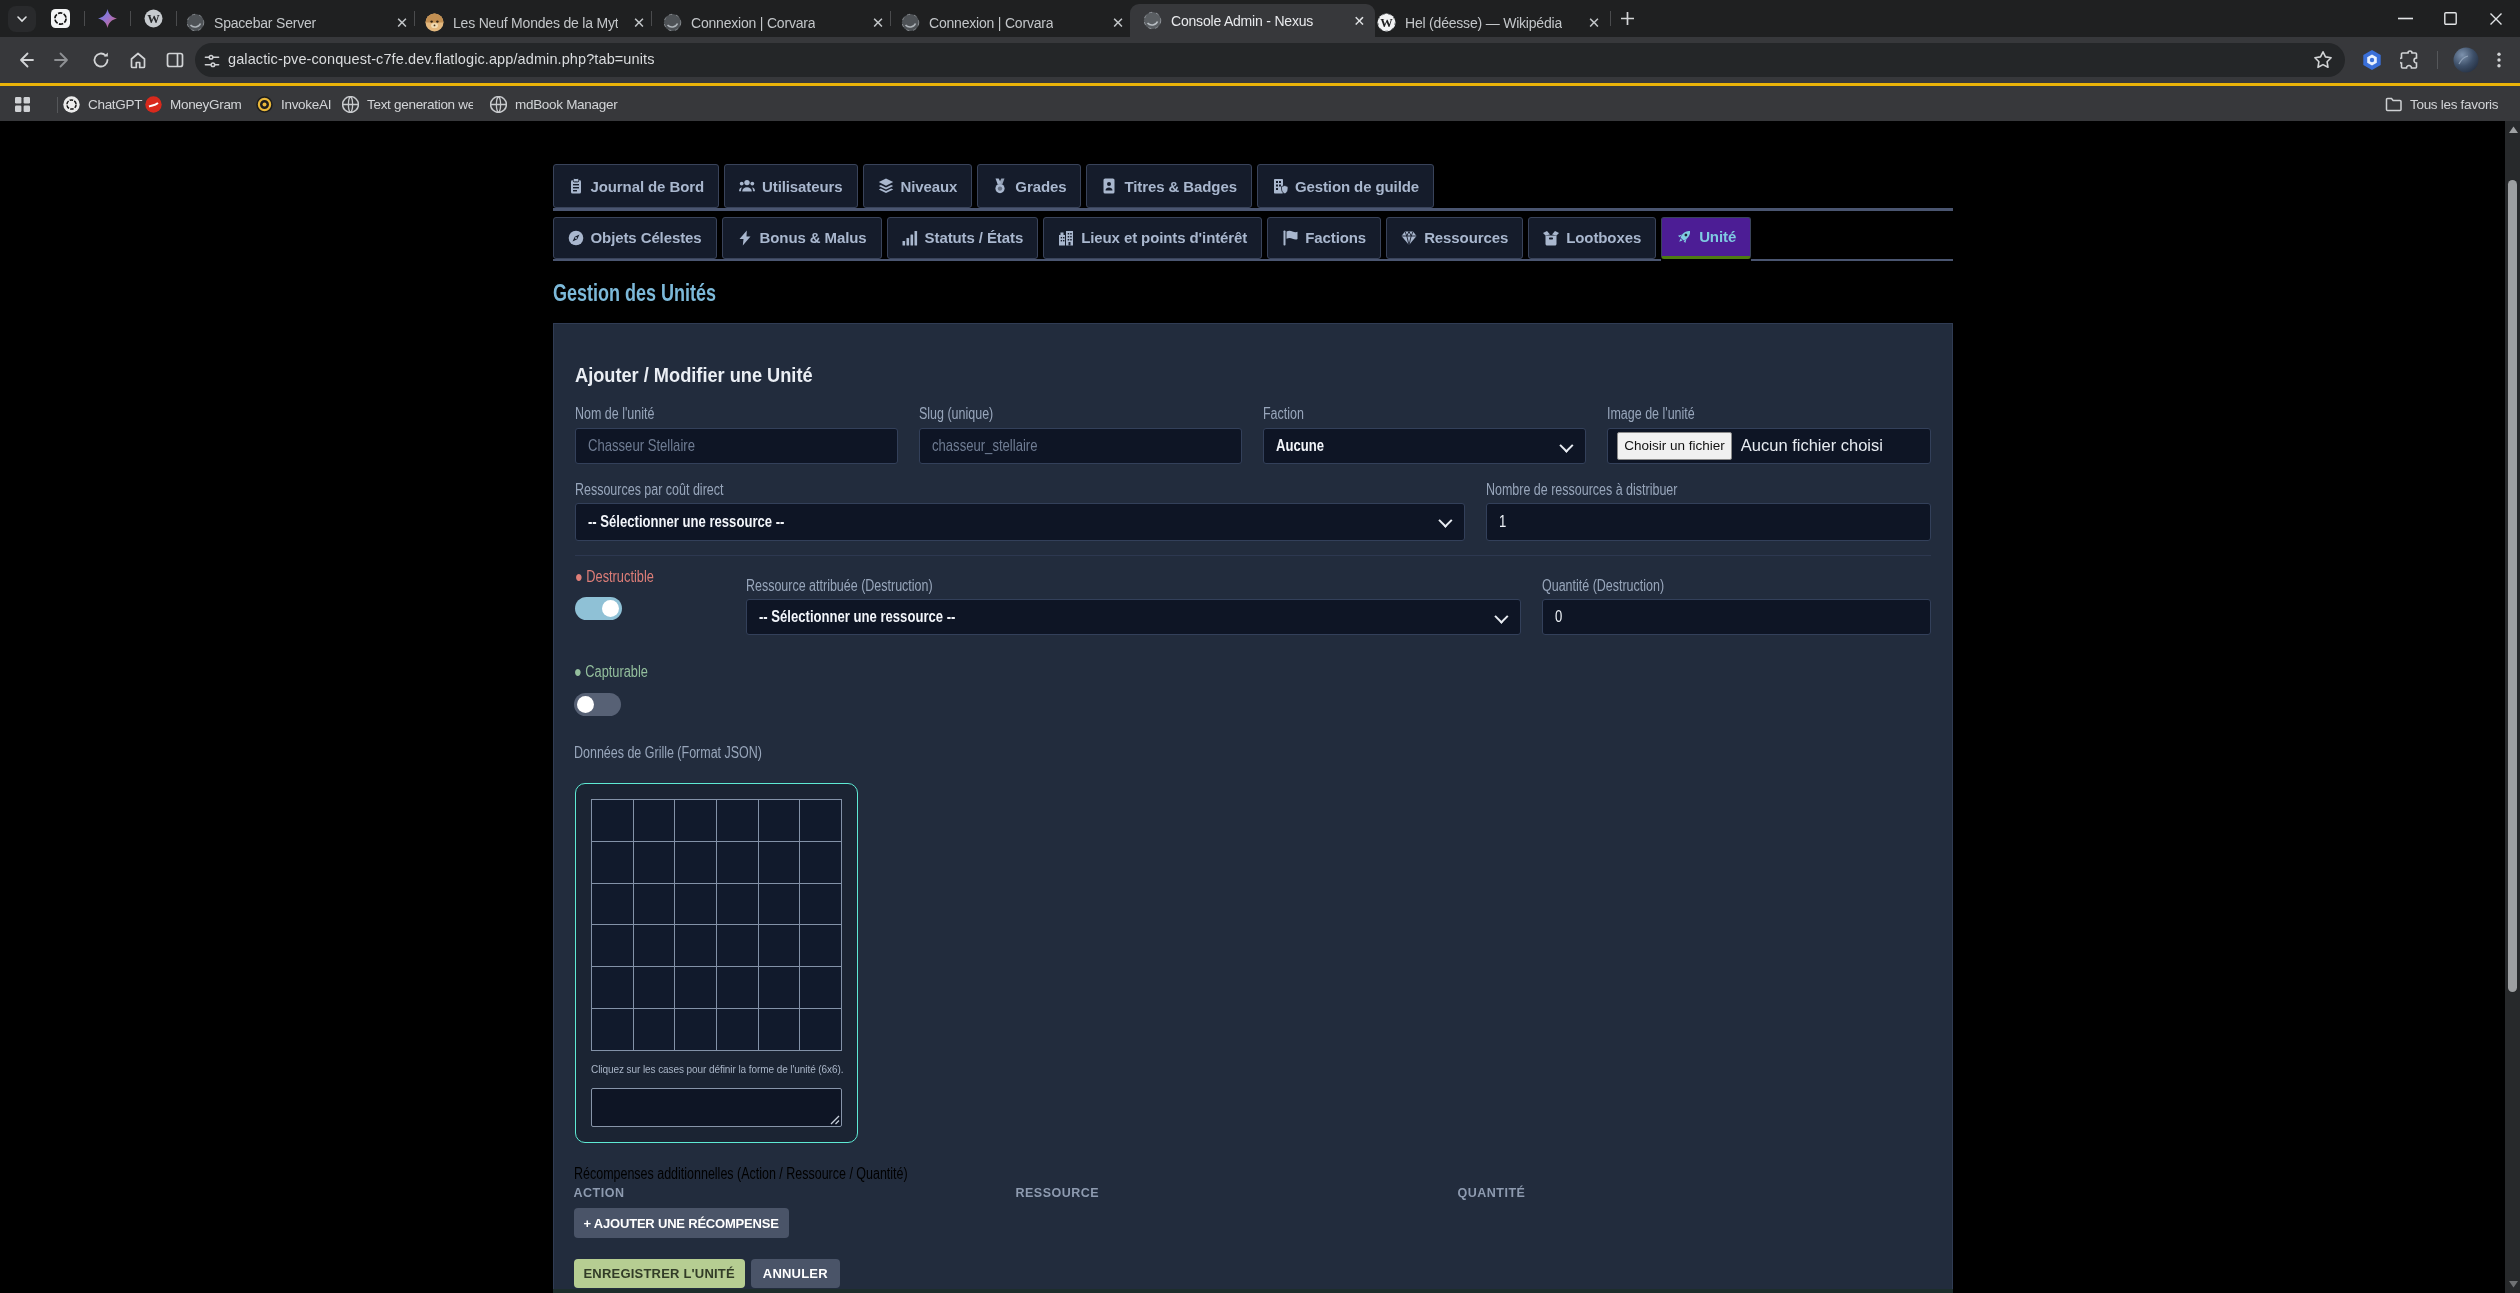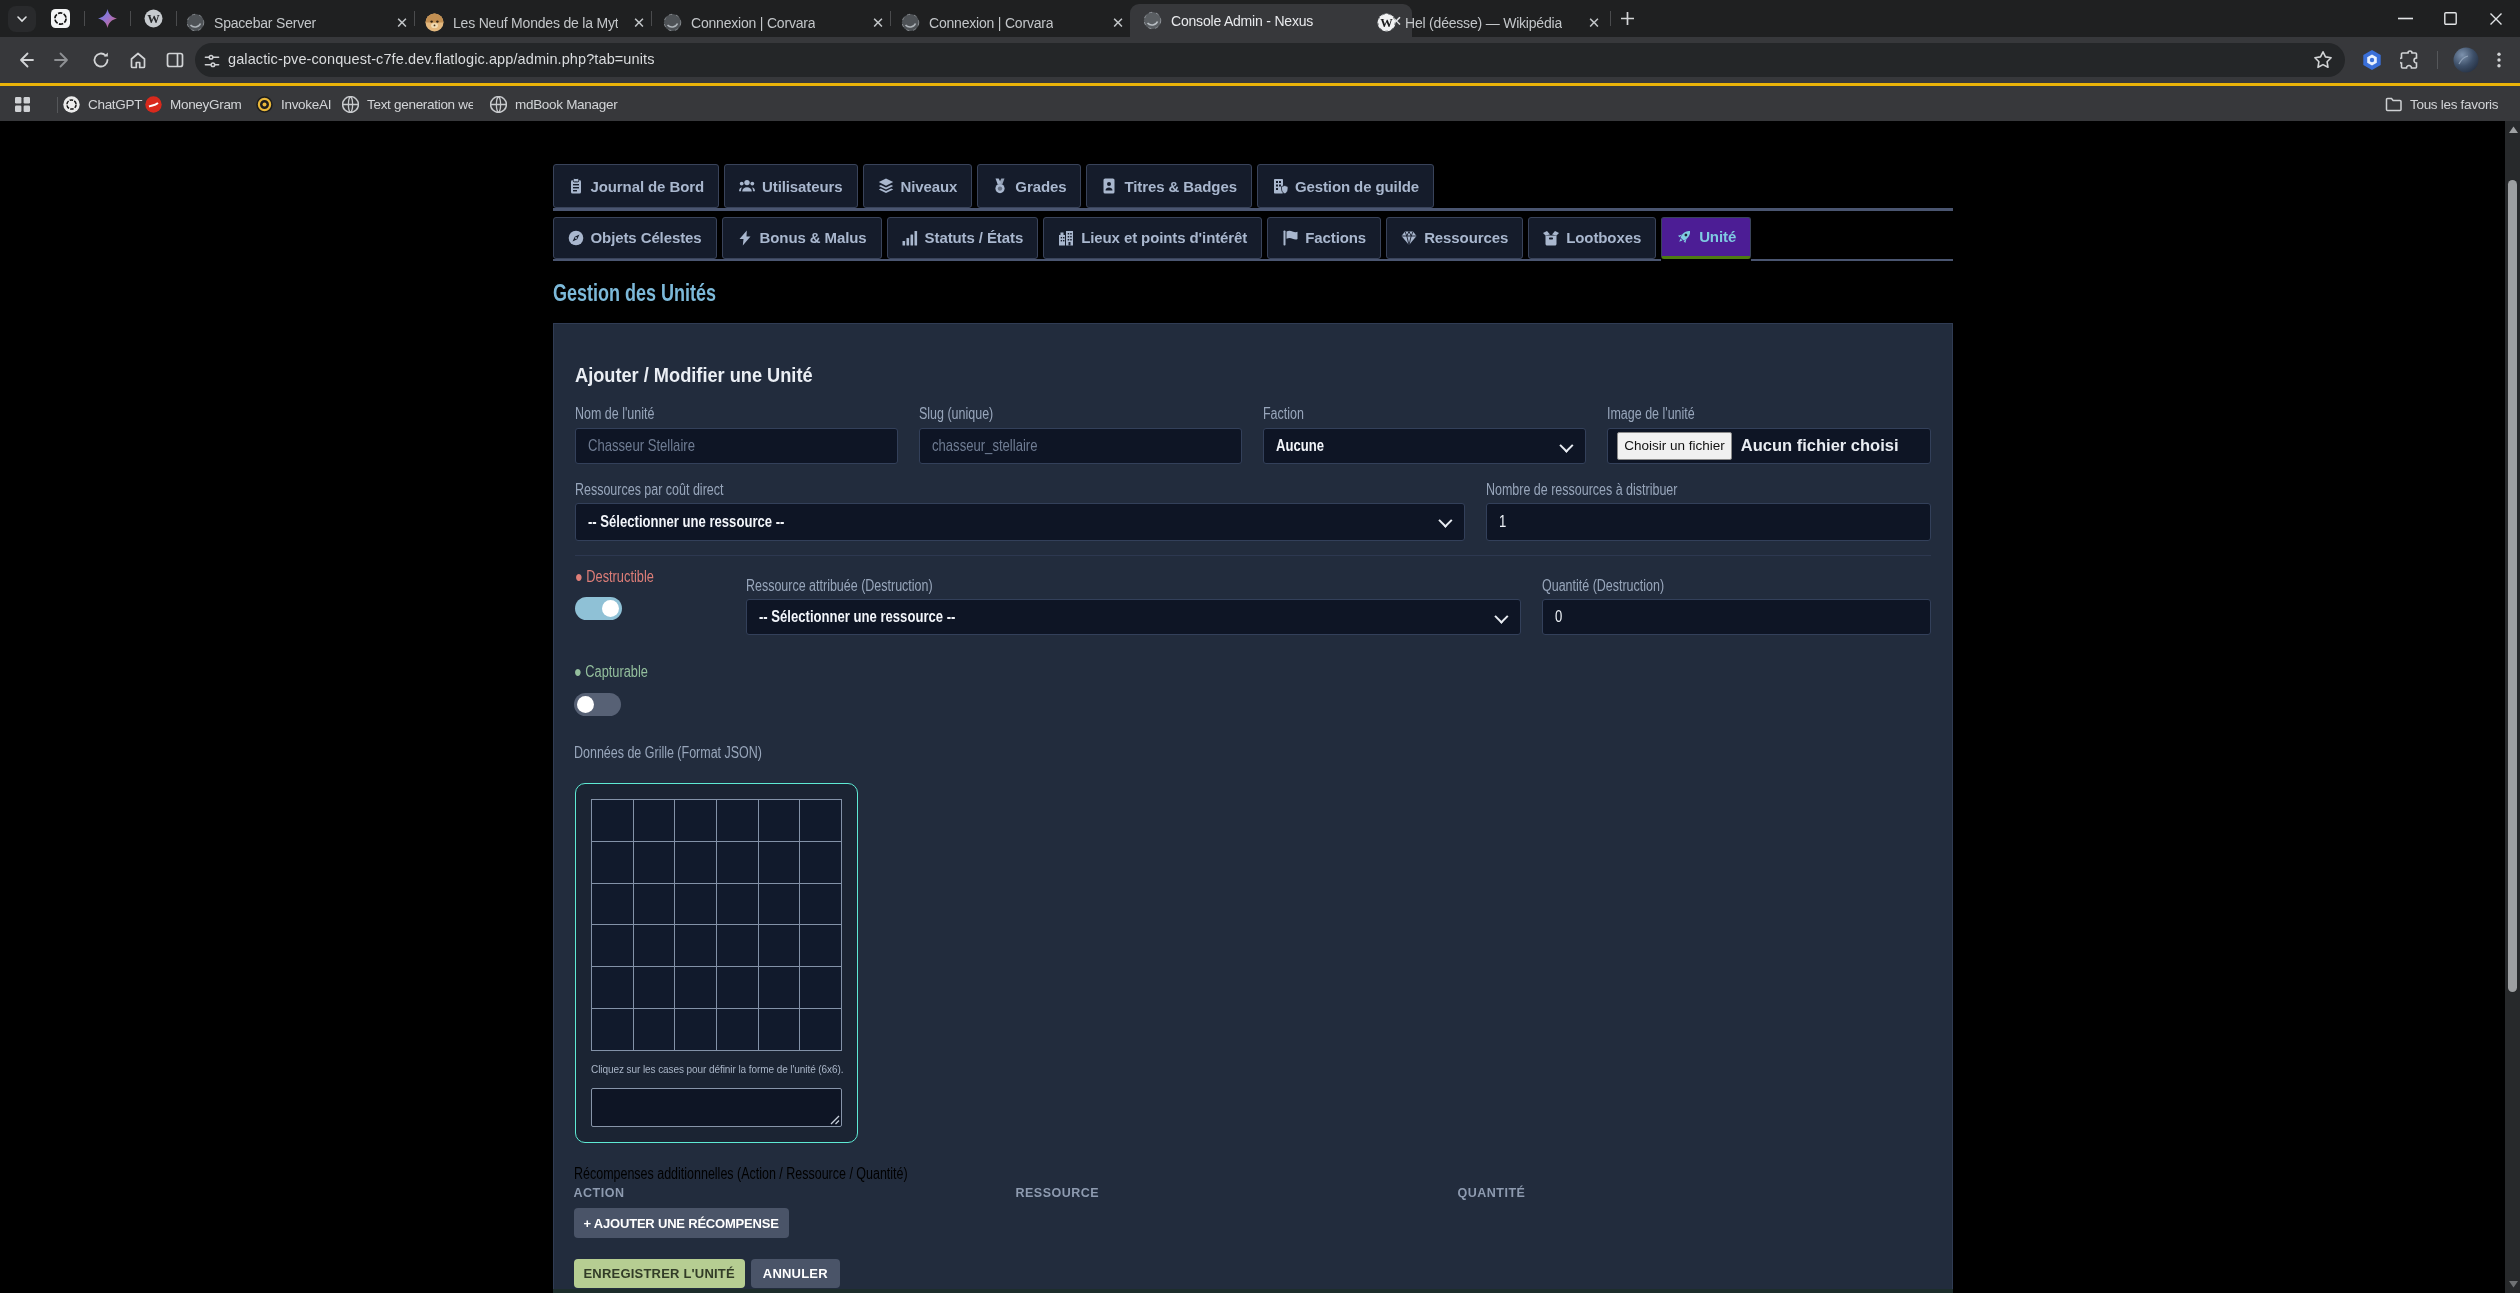--- a/index.html
+++ b/index.html
@@ -44,21 +44,21 @@
 .f21 { grid-template-columns:2fr 1fr; margin-top:17px; }
 .fdes { grid-template-columns:150px 775px 1fr; margin-top:0; }
 label.flabel { display:block; color:#98a6bb; font-size:16px; margin-bottom:4.5px; }
 .inp { width:100%; height:36px; background:#0e1525; border:1px solid #33405a; border-radius:3px; padding:16px 12px; color:#eef2f7; font-size:17px; display:flex; align-items:center; }
 .inp.ph { color:#6f7c93; }
 .sel { width:100%; height:36px; background:#0e1525; border:1px solid #33405a; border-radius:3px; padding:0 12px; color:#f2f5fa; font-size:17px; font-weight:bold; display:flex; align-items:center; position:relative; }
 .sel::after { content:""; position:absolute; right:15px; top:13px; width:8px; height:8px; border-right:2px solid #e8ecf2; border-bottom:2px solid #e8ecf2; transform:rotate(45deg) translateY(-2px); }
 .h38 { height:38px; }
 .filebox { width:100%; height:36px; background:#0e1525; border:1px solid #33405a; border-radius:3px; display:flex; align-items:center; padding:0 0 0 9px; }
 .filebtn { height:28px; background:#f0f0f0; border:1px solid #8a8a8a; border-radius:2px; color:#111; font-size:13.5px; display:flex; align-items:center; padding:0 6px; }
-.filetxt { color:#e8ecf2; font-size:16.5px; margin-left:9px;font-weight:bold; }
+.filetxt { color:#e8ecf2; font-size:16.5px; margin-left:9px; }
 hr.sep { border:none; border-top:1px solid #2d3850; margin:13.5px 1px 0 1px; }
 .badge-label { font-size:16px; }
 .toggle { width:47px; height:23px; border-radius:12px; position:relative; }
 .toggle.on { background:#8fc1d6; }
 .toggle.off { background:#576175; }
 .toggle .knob { position:absolute; top:3px; width:17px; height:17px; border-radius:50%; background:#fff; }
 .toggle.on .knob { right:3px; }
 .toggle.off .knob { left:3px; }
 .gridwrap { margin-top:21px; margin-left:1.5px; width:283px; background:#1b2433; border:1px solid #5eead4; border-radius:10px; padding:15px; }
 .grid6 { width:251px; height:252px; background:#8392a8; border:1px solid #8392a8; display:grid; grid-template-columns:repeat(6,1fr); grid-template-rows:repeat(6,1fr); gap:1px; }
@@ -148,21 +148,21 @@
     <div class="vsep" style="left:890px;"></div>
     <div class="tab" style="left:901px; width:225px;">
       <svg class="fav" viewBox="0 0 19 19">
           <circle cx="9.5" cy="9.5" r="8.6" fill="#4e5256"></circle>
           <path d="M4.5 12a6 6 0 0 0 10-1.5" stroke="#aeb4b9" stroke-width="1.6" fill="none"></path>
           <circle cx="9.5" cy="9.5" r="8.2" fill="none" stroke="#85898d" stroke-width="1" stroke-dasharray="3 4"></circle>
         </svg>
       <span class="ttl">Connexion | Corvara</span>
         <span class="cls">✕</span>
     </div>
-    <div id="activetab" style="left:1130px; width:282px; padding:0 10px 0 13px;">
+    <div id="activetab" style="left:1130px; width:245px; padding:0 10px 0 13px;">
       <svg class="fav" style="width:19px;height:19px;margin-right:9px;flex:0 0 auto;" viewBox="0 0 19 19">
           <circle cx="9.5" cy="9.5" r="8.6" fill="#5a5e62"></circle>
           <path d="M4.5 12a6 6 0 0 0 10-1.5" stroke="#b9bfc4" stroke-width="1.6" fill="none"></path>
           <circle cx="9.5" cy="9.5" r="8.2" fill="none" stroke="#90949a" stroke-width="1" stroke-dasharray="3 4"></circle>
         </svg>
       <span class="ttl" style="max-width:160px;white-space:nowrap;overflow:hidden;">Console Admin - Nexus</span>
         <span class="cls" style="margin-left:auto;color:#e3e5e8;">✕</span>
     </div>
     <div class="tab" style="left:1377px; width:225px;">
       <svg class="fav" viewBox="0 0 19 19">

